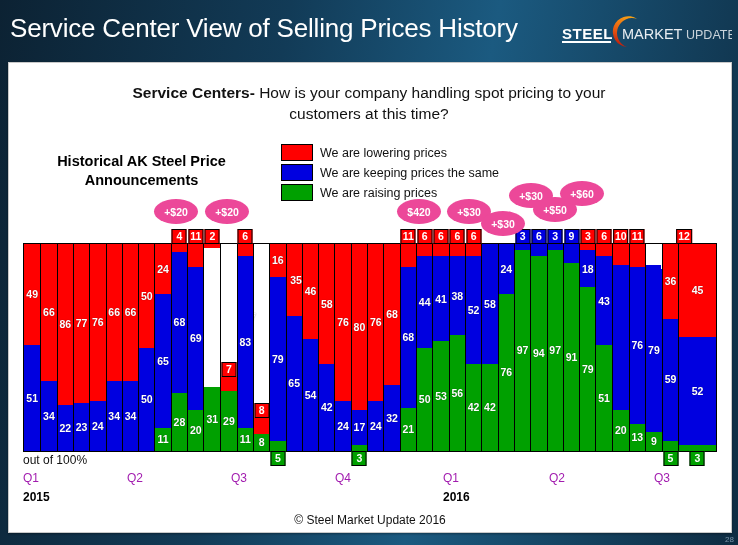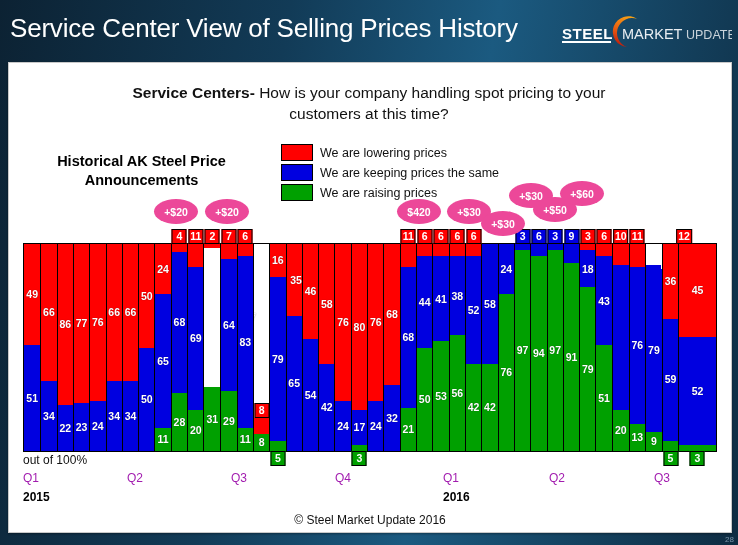--- a/index.html
+++ b/index.html
@@ -259,23 +259,20 @@
             <span class="v">67</span>
           </div>
           <div class="seg seg-green" style="height: 31%;">
             <span class="v">31</span>
           </div>
         </div>
         <div class="bar" style="width: 16.878px;">
           <div class="seg seg-red" style="height: 7%;">
             <div class="cap seg-red cap-top">7</div>
           </div>
-          <div class="seg seg-blue" style="height: 64%;">
-            <span class="v">64</span>
-          </div>
           <div class="seg seg-green" style="height: 29%;">
             <span class="v">29</span>
           </div>
         </div>
         <div class="bar" style="width: 16.878px;">
           <div class="seg seg-red" style="height: 6%;">
             <div class="cap seg-red cap-top">6</div>
           </div>
           <div class="seg seg-blue" style="height: 83%;">
             <span class="v">83</span>

